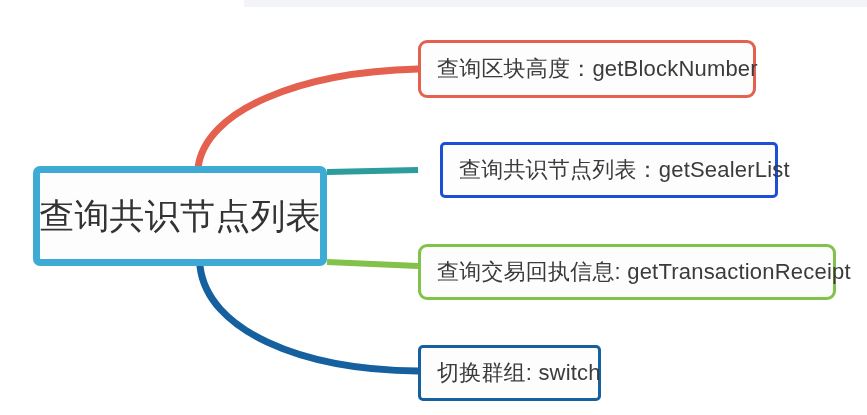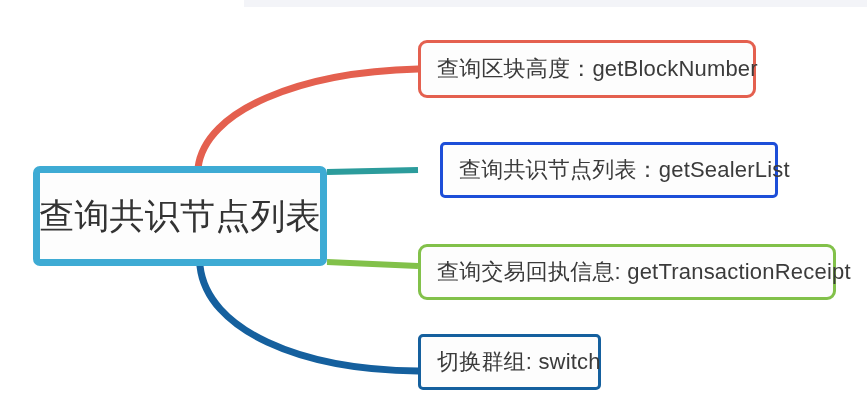--- a/index.html
+++ b/index.html
@@ -94,21 +94,21 @@
     left: 418px;
     top: 238px;
     width: 418px;
     height: 56px;
     border: 3px solid #82c14a;
     border-radius: 9px;
     margin-top: 6px;
   }
   .node-c3 {
     left: 418px;
-    top: 334px;
+    top: 345px;
     width: 183px;
     height: 56px;
     border: 3px solid #15609e;
     border-radius: 5px;
   }
 </style>
 </head>
 <body>
 
 <div id="canvas">

